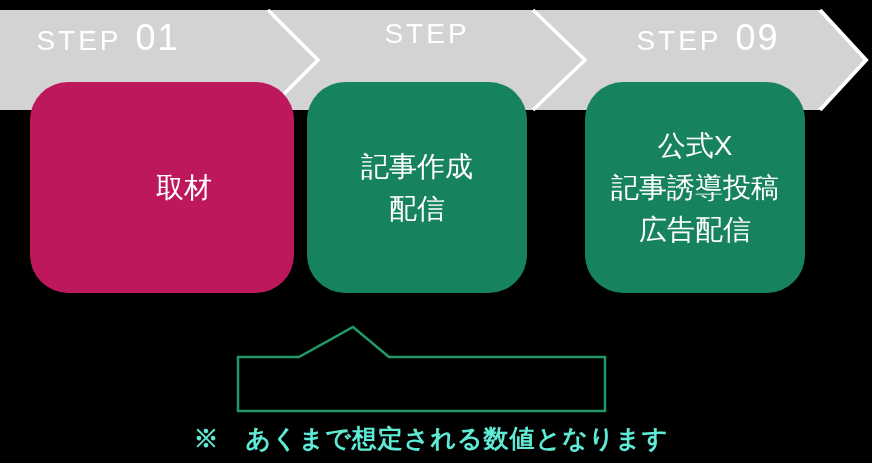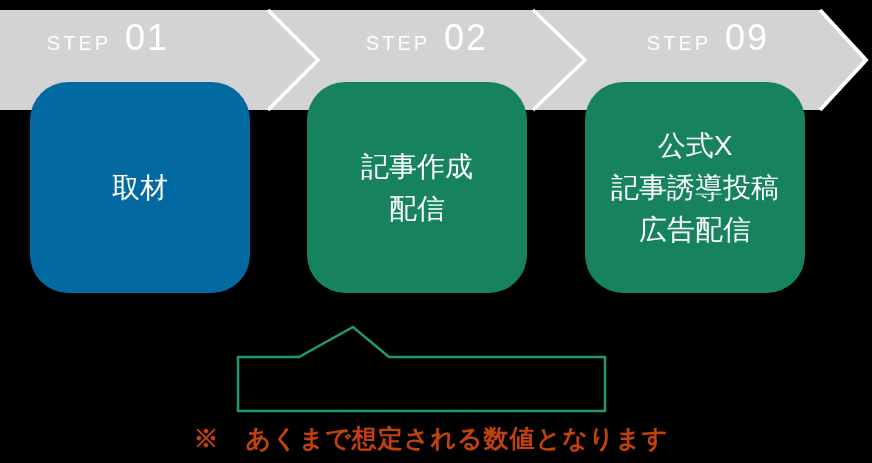--- a/index.html
+++ b/index.html
@@ -18,21 +18,21 @@
     top: 20px;
     display: flex;
     align-items: baseline;
     gap: 14px;
     line-height: 1;
     color: #ffffff;
     transform: translateX(-50%);
     white-space: nowrap;
   }
   .step-label .prefix {
-    font-size: 20px;
+    font-size: 28px;
     font-weight: 300;
     letter-spacing: 3px;
   }
   .step-label .num {
     font-size: 36px;
     font-weight: 300;
     letter-spacing: 2px;
   }
   .step-label-1 { left: 108px; }
   .step-label-2 { left: 427px; }
@@ -82,39 +82,38 @@
     <polyline points="533,10 585,60 533,110" fill="none" stroke-width="3.5" stroke="#ffffff"></polyline>
     <polyline points="820,10 866,60 820,110" fill="none" stroke-width="4" stroke="#ffffff"></polyline>
   </svg>
 
   <div class="step-label step-label-1" style="color: rgb(255, 255, 255);">
     <span class="prefix">STEP</span>
     <span class="num">01</span>
   </div>
   <div class="step-label step-label-2" style="color: rgb(255, 255, 255);">
     <span class="prefix">STEP</span>
-    <span class="num">02</span>
   </div>
   <div class="step-label step-label-3" style="color: rgb(255, 255, 255);">
     <span class="prefix">STEP</span>
     <span class="num">09</span>
   </div>
 
-  <div class="card card-1" style="background-color: #0369a1; color: rgb(255, 255, 255);">
+  <div class="card card-1" style="background-color: #be185d; color: rgb(255, 255, 255); padding-left: 44px;">
     <div class="line">取材</div>
   </div>
   <div class="card card-2" style="background-color: rgb(23, 131, 92); color: rgb(255, 255, 255);">
     <div class="line">記事作成</div>
     <div class="line">配信</div>
   </div>
   <div class="card card-3" style="background-color: rgb(23, 131, 92); color: rgb(255, 255, 255);">
     <div class="line">公式X</div>
     <div class="line">記事誘導投稿</div>
     <div class="line">広告配信</div>
   </div>
 
   <svg id="callout-svg" width="390" height="100" viewBox="0 0 390 100">
     <polygon points="8,91 8,37 69,37 123,7 159,37 375,37 375,91" fill="none" stroke-width="2.5" stroke-linejoin="miter" stroke="#229a68"></polygon>
   </svg>
 
-  <div id="note" style="color: #c2410c;">※　あくまで想定される数値となります</div>
+  <div id="note" style="color: #5eead4;">※　あくまで想定される数値となります</div>
 
 </div>
 
 </body></html>

